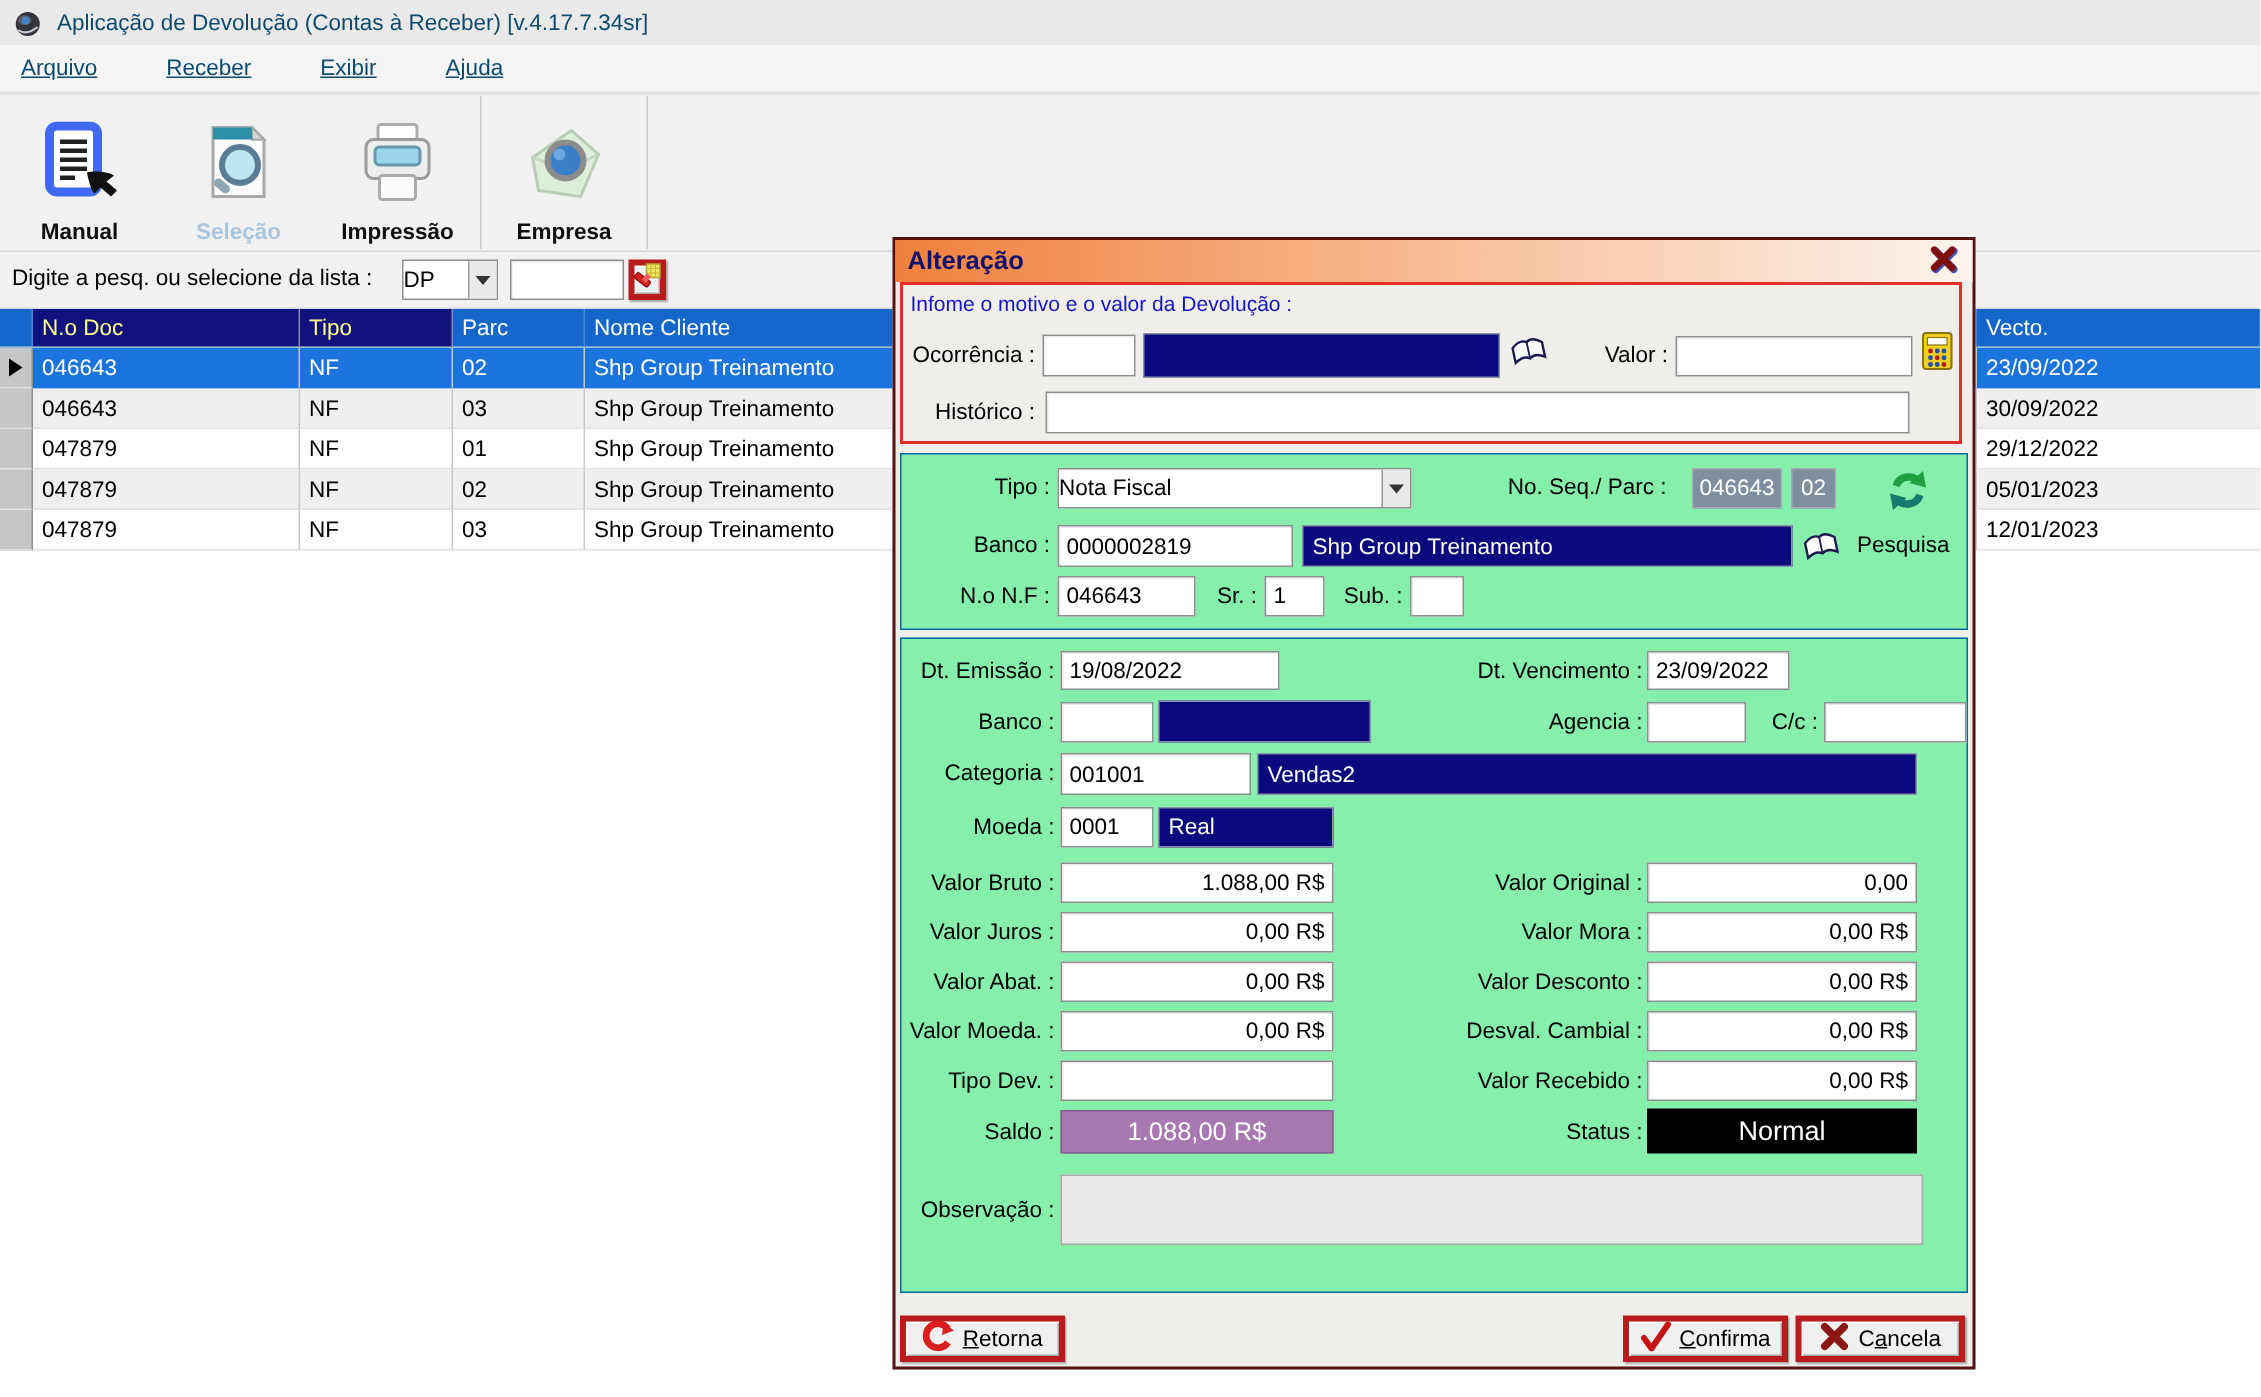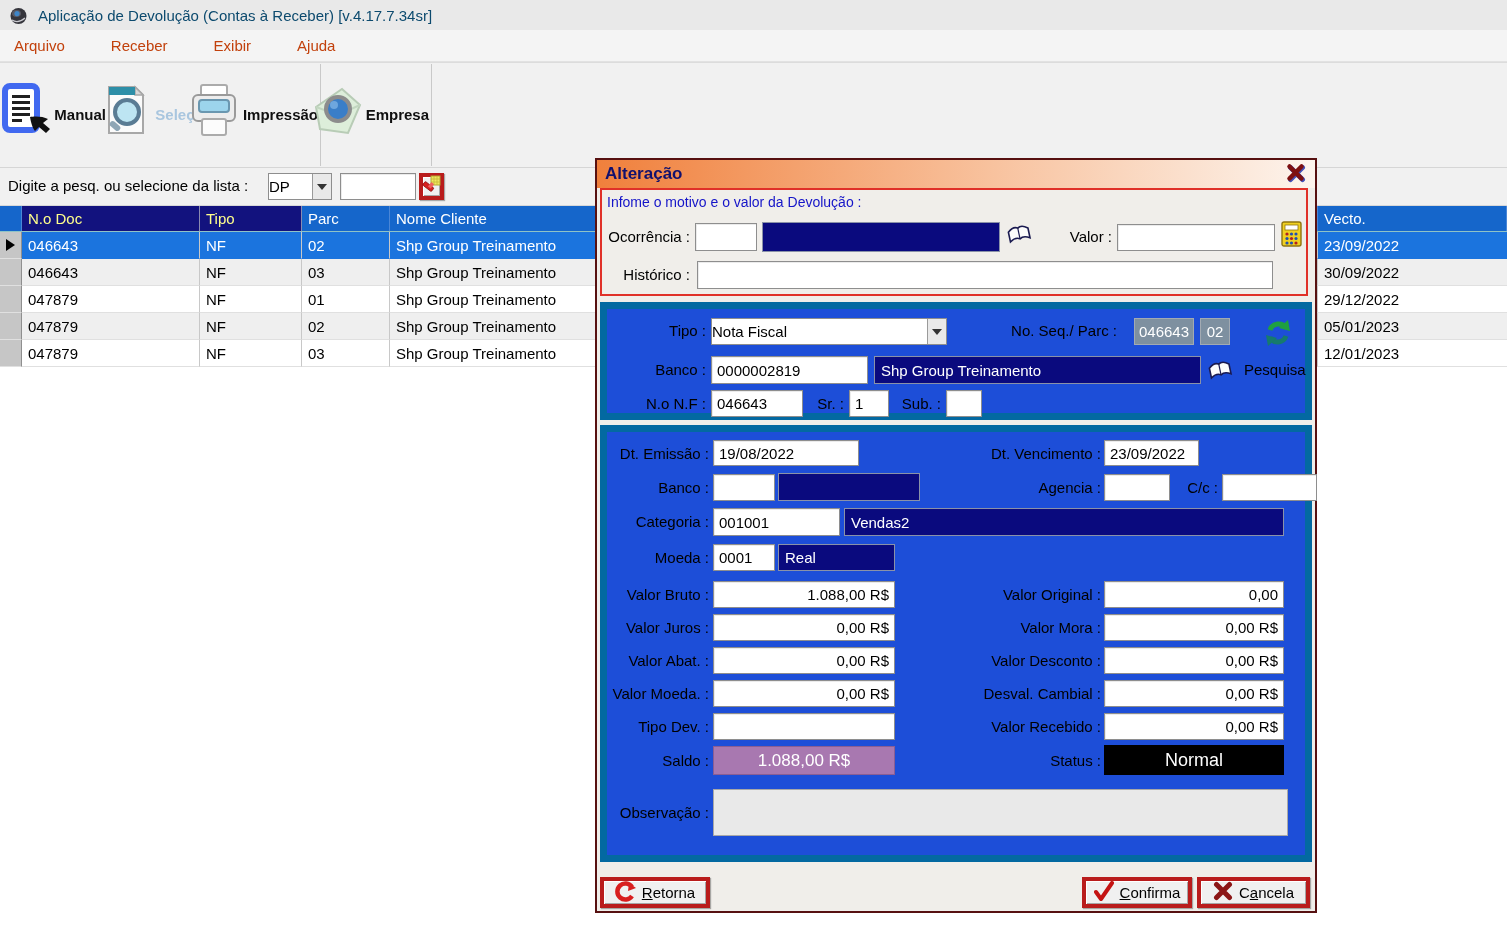--- a/index.html
+++ b/index.html
@@ -7,27 +7,27 @@
   .screen{position:relative;width:1507px;height:931px;background:#FFFFFF;overflow:hidden;
           font-family:"Liberation Sans",sans-serif;color:#000;}
   .abs{position:absolute;}
 
   
   .titlebar{position:absolute;left:0;top:0;width:1507px;height:30px;background:#E9E9E9;
             display:flex;align-items:center;padding-left:9px;gap:10px;}
   .titlebar .t-text{font-size:15px;color:#0c4a6e;}
   .menubar{position:absolute;left:0;top:30px;width:1507px;height:32px;background:#F4F4F4;
            display:flex;align-items:center;border-bottom:1px solid #E2E2E2;}
-  .menubar .mi{font-size:15px;padding:4px 14px;margin-right:18px;color:#c2410c;}
+  .menubar .mi{font-size:15px;padding:4px 14px;margin-right:18px;color:#0c4a6e;text-decoration:underline;}
   .menubar .mi:first-child{margin-left:0;}
 
   
   .toolbar{position:absolute;left:0;top:62px;width:1507px;height:106px;background:#F1F1F1;
            border-top:1px solid #DCDCDC;border-bottom:1px solid #D6D6D6;display:flex;align-items:center;}
-  .tbtn{width:106px;height:102px;display:flex;flex-direction:row;align-items:center;
+  .tbtn{width:106px;height:102px;display:flex;flex-direction:column;align-items:center;
         justify-content:flex-end;padding-bottom:3px;}
   .tbtn .lab{font-weight:bold;font-size:15px;color:#101010;margin-top:2px;}
   .tbtn .lab.disabled{color:#A9C6DF;}
   .tsep{width:1px;height:102px;background:#C9C9C9;margin:0 2px;}
 
   
   .searchbar{position:absolute;left:0;top:168px;width:1507px;height:38px;background:#F1F1F1;
              border-bottom:1px solid #D8D8D8;}
   .searchbar .s-label{position:absolute;left:8px;top:9px;font-size:15px;}
   .combo{position:absolute;background:#fff;border:1px solid #8E8E8E;display:flex;align-items:center;
@@ -66,21 +66,21 @@
   
   .dialog{position:absolute;left:595px;top:158px;width:722px;height:755px;
           border:2px solid #571111;background:#F0EEEA;}
   .dlg-title{position:absolute;left:0;top:0;width:718px;height:28px;
              background:linear-gradient(to right,#F0803C,#F8C29E 55%,#FDF4ED);
              display:flex;align-items:center;padding-left:8px;}
   .dlg-title .dt-text{font-size:17px;font-weight:bold;color:#10106E;}
   .dlg-close{position:absolute;right:8px;top:4px;width:22px;height:22px;display:flex;
              align-items:center;justify-content:center;}
   .sec-red{position:absolute;left:3px;top:28px;width:708px;height:108px;border:2px solid #E03028;background:#F0EEEA;}
-  .sec-grey{position:absolute;background:#1d4ed8;border:7px solid #0369a1;}
+  .sec-grey{position:absolute;background:#86efac;border:1px solid #0369a1;}
   .lbl{position:absolute;text-align:right;font-size:15px;color:#000;}
   .info-blue{position:absolute;left:5px;top:4px;font-size:14px;color:#1414C8;}
   .navy{position:absolute;background:#0A0A7E;color:#fff;font-size:15px;display:flex;align-items:center;
         padding-left:6px;border:1px solid #8A92A8;}
   .slate{position:absolute;background:#7E90A0;color:#fff;font-size:15px;display:flex;align-items:center;
          justify-content:center;border:1px solid #A2AAB2;}
   .rt{text-align:right;}
   .saldo-box{position:absolute;background:#A878B0;border:1px solid #8A5E94;color:#fff;
              font-size:17px;display:flex;align-items:center;justify-content:center;}
   .status-box{position:absolute;background:#000;color:#fff;font-size:18px;display:flex;

